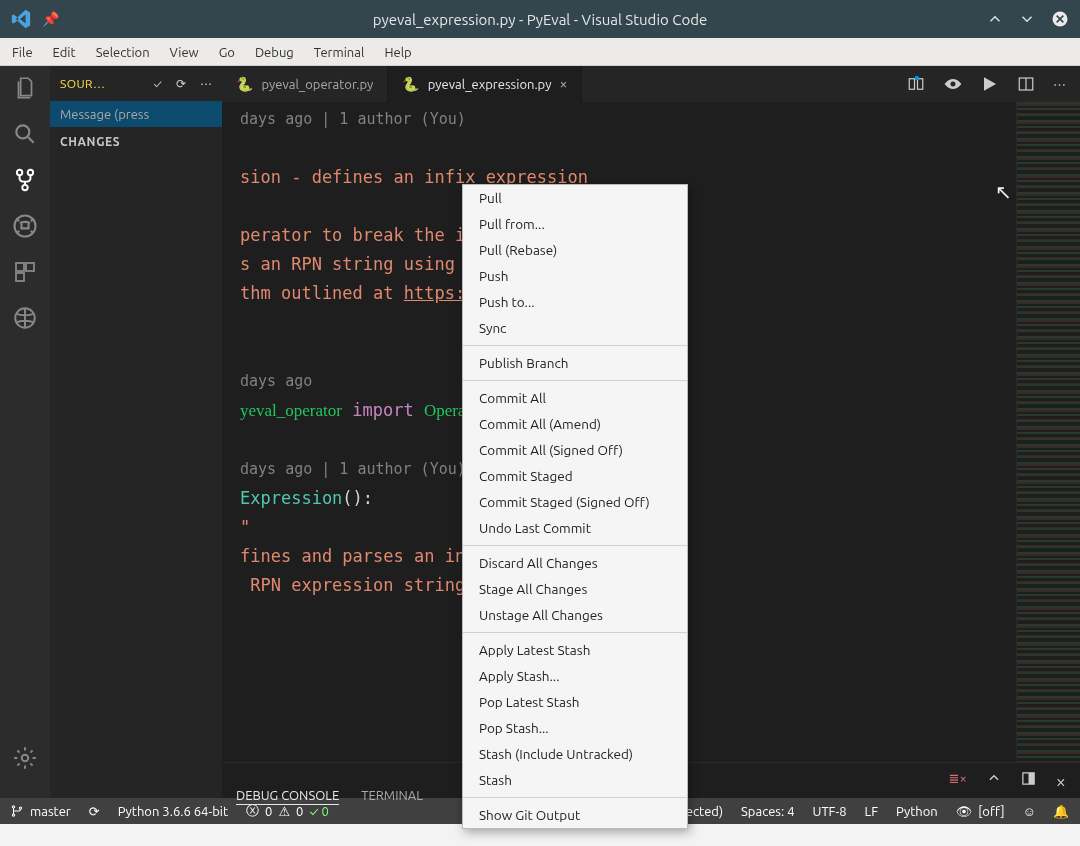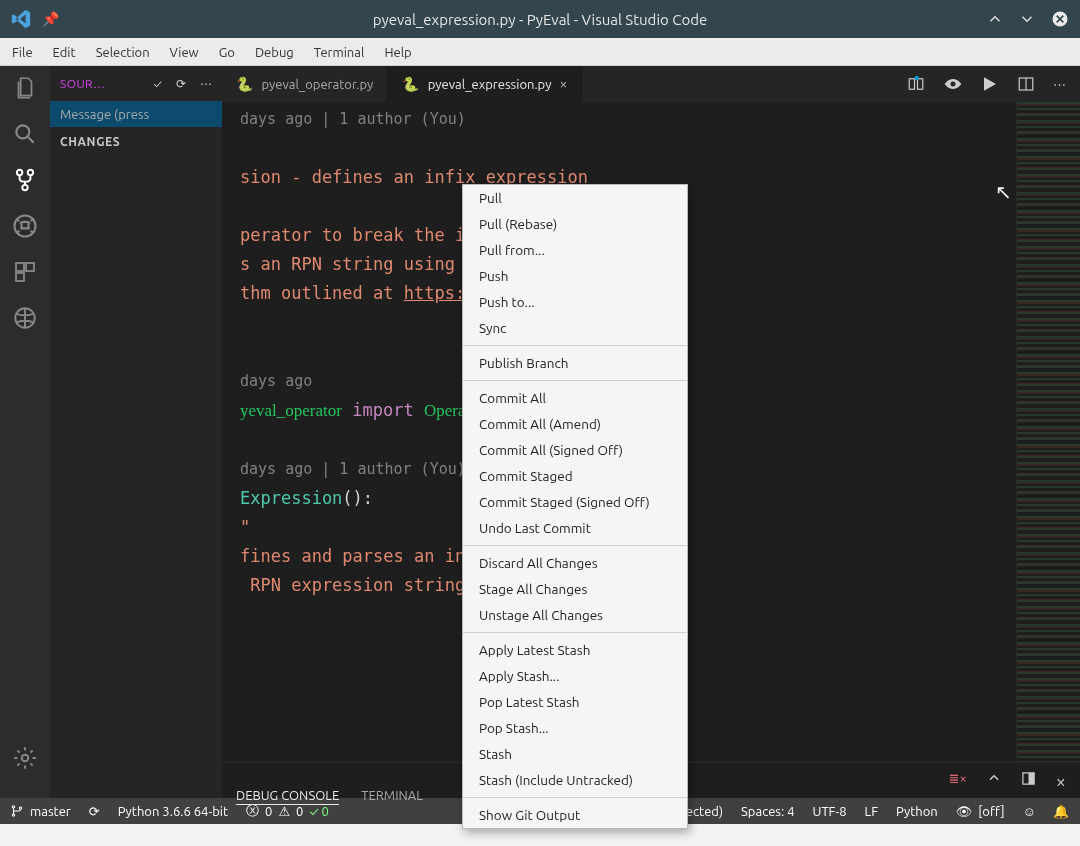--- a/index.html
+++ b/index.html
@@ -22,21 +22,21 @@
 
 
 .activitybar { width: 50px; background: #2c2c2c; display: flex; flex-direction: column; align-items: center; padding-top: 8px; gap: 18px; color: #888; }
 .activitybar .aicon { width: 28px; height: 28px; display: flex; align-items: center; justify-content: center; cursor: pointer; }
 .activitybar .aicon.active { color: #fff; }
 .activitybar .spacer { flex: 1; }
 
 
 .sidepanel { width: 172px; background: #252526; color: #b8b8b8; font-size: 12px; }
 .sidepanel .header { display: flex; align-items: center; height: 35px; padding: 0 10px; justify-content: space-between; }
-.sidepanel .header .label { font-size: 12px; letter-spacing: 0.4px; color: #d946ef; overflow: hidden; text-overflow: ellipsis; }
+.sidepanel .header .label { font-size: 12px; letter-spacing: 0.4px; color: #fde047; overflow: hidden; text-overflow: ellipsis; }
 .sidepanel .header .actions { display: flex; gap: 14px; color: #ccc; }
 .sidepanel .msgbox { background: #0c4a6e; color: #aaa; padding: 6px 10px; font-size: 13px; }
 .sidepanel .changes { padding: 8px 10px; font-size: 12px; font-weight: 600; color: #c7c7c7; letter-spacing: 0.6px; }
 
 
 .editor { flex: 1; display: flex; flex-direction: column; background: #1e1e1e; position: relative; min-width: 0; }
 
 
 .tabs { height: 36px; background: #252526; display: flex; align-items: stretch; }
 .tab { display: flex; align-items: center; padding: 0 14px; gap: 8px; color: #aaa; font-size: 13px; border-right: 1px solid #1a1a1a; cursor: pointer; }
@@ -265,22 +265,22 @@
             </svg>
           </span>
         <span style="font-size:18px">×</span>
       </div>
     </div>
 
     <span class="fake-cursor">↖</span>
 
     <div class="contextmenu">
       <div class="cmitem">Pull</div>
+      <div class="cmitem">Pull from...</div>
       <div class="cmitem">Pull (Rebase)</div>
-      <div class="cmitem">Pull from...</div>
       <div class="cmitem">Push</div>
       <div class="cmitem">Push to...</div>
       <div class="cmitem">Sync</div>
       <div class="cmsep"></div>
       <div class="cmitem">Publish Branch</div>
       <div class="cmsep"></div>
       <div class="cmitem">Commit All</div>
       <div class="cmitem">Commit All (Amend)</div>
       <div class="cmitem">Commit All (Signed Off)</div>
       <div class="cmitem">Commit Staged</div>
@@ -288,22 +288,22 @@
       <div class="cmitem">Undo Last Commit</div>
       <div class="cmsep"></div>
       <div class="cmitem">Discard All Changes</div>
       <div class="cmitem">Stage All Changes</div>
       <div class="cmitem">Unstage All Changes</div>
       <div class="cmsep"></div>
       <div class="cmitem">Apply Latest Stash</div>
       <div class="cmitem">Apply Stash...</div>
       <div class="cmitem">Pop Latest Stash</div>
       <div class="cmitem">Pop Stash...</div>
+      <div class="cmitem">Stash (Include Untracked)</div>
       <div class="cmitem">Stash</div>
-      <div class="cmitem">Stash (Include Untracked)</div>
       <div class="cmsep"></div>
       <div class="cmitem">Show Git Output</div>
     </div>
 
   </div>
 </div>
 
 <div class="statusbar">
   <div class="sbgroup">
     <svg width="14" height="14" viewBox="0 0 24 24">

